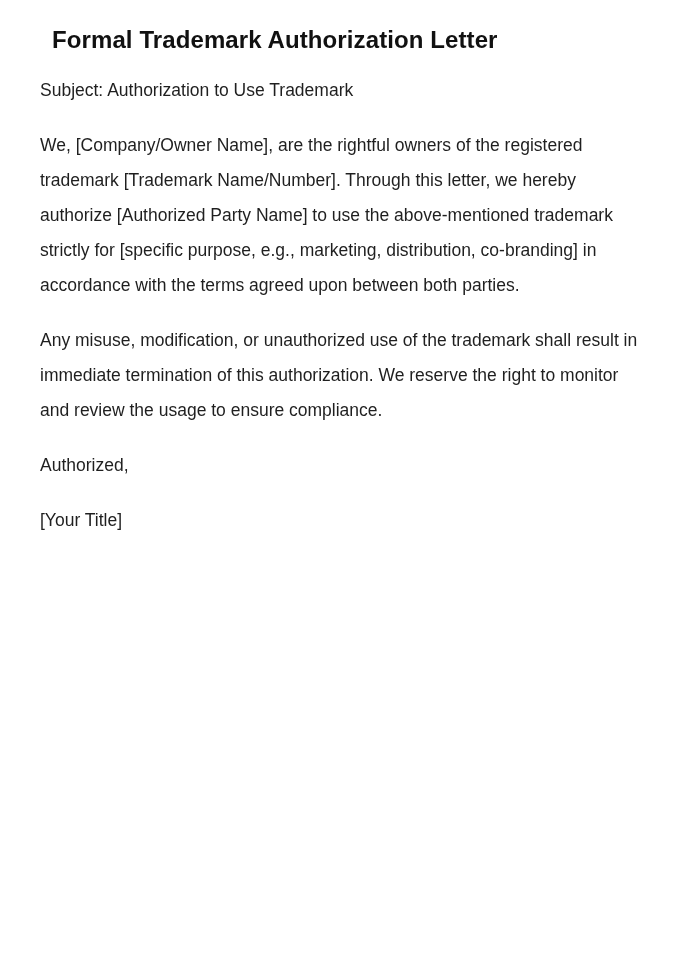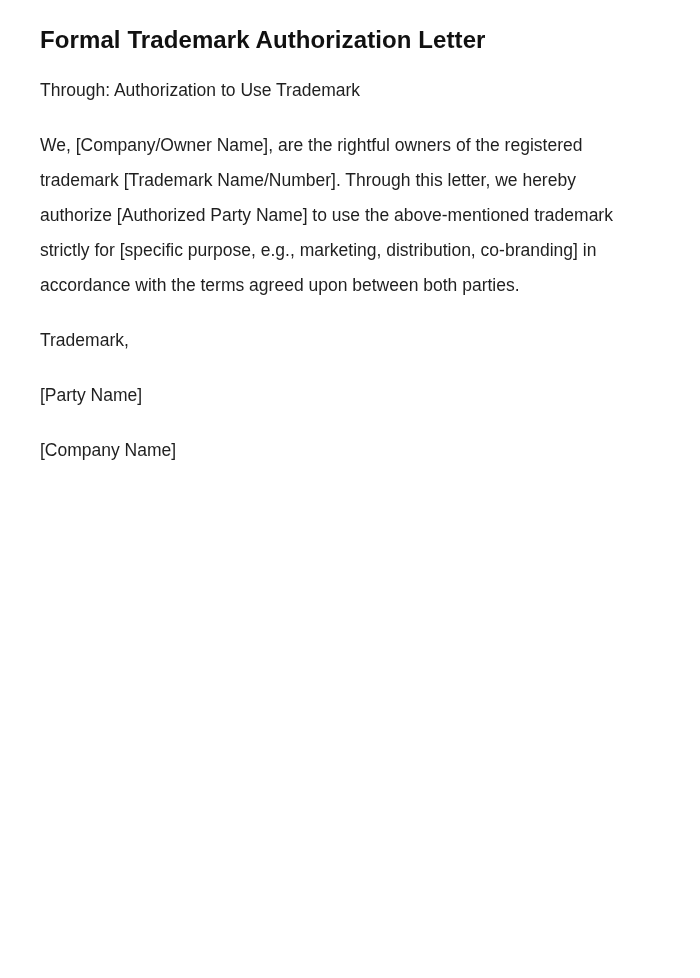--- a/index.html
+++ b/index.html
@@ -13,38 +13,38 @@
     overflow: hidden;
     font-family: "Liberation Sans", "DejaVu Sans", sans-serif;
   }
   .doc {
     box-sizing: border-box;
     width: 700px;
     padding: 26px 58px 0 40px;
     color: #1f1f1f;
   }
   .doc h1 {
-    margin: 0 0 18px 0;
+    margin: 0 0 18px 12px;
     font-size: 24px;
     line-height: 1.2;
     font-weight: 700;
     color: #111111;
     letter-spacing: 0.1px;
   }
   .doc p {
     margin: 0 0 20px 0;
     font-size: 17.5px;
     line-height: 35px;
     font-weight: 400;
     max-width: 600px;
   }
 </style>
 </head>
 <body>
 
 <div class="doc">
   <h1>Formal Trademark Authorization Letter</h1>
-  <p>Through: Authorization to Use Trademark</p>
+  <p>Subject: Authorization to Use Trademark</p>
   <p>We, [Company/Owner Name], are the rightful owners of the registered trademark [Trademark Name/Number]. Through this letter, we hereby authorize [Authorized Party Name] to use the above-mentioned trademark strictly for [specific purpose, e.g., marketing, distribution, co-branding] in accordance with the terms agreed upon between both parties.</p>
-  <p>Trademark,</p>
-  <p>[Party Name]</p>
-  <p>[Company Name]</p>
+  <p>Any misuse, modification, or unauthorized use of the trademark shall result in immediate termination of this authorization. We reserve the right to monitor and review the usage to ensure compliance.</p>
+  <p>Authorized,</p>
+  <p>[Your Title]</p>
 </div>
 
 </body></html>

